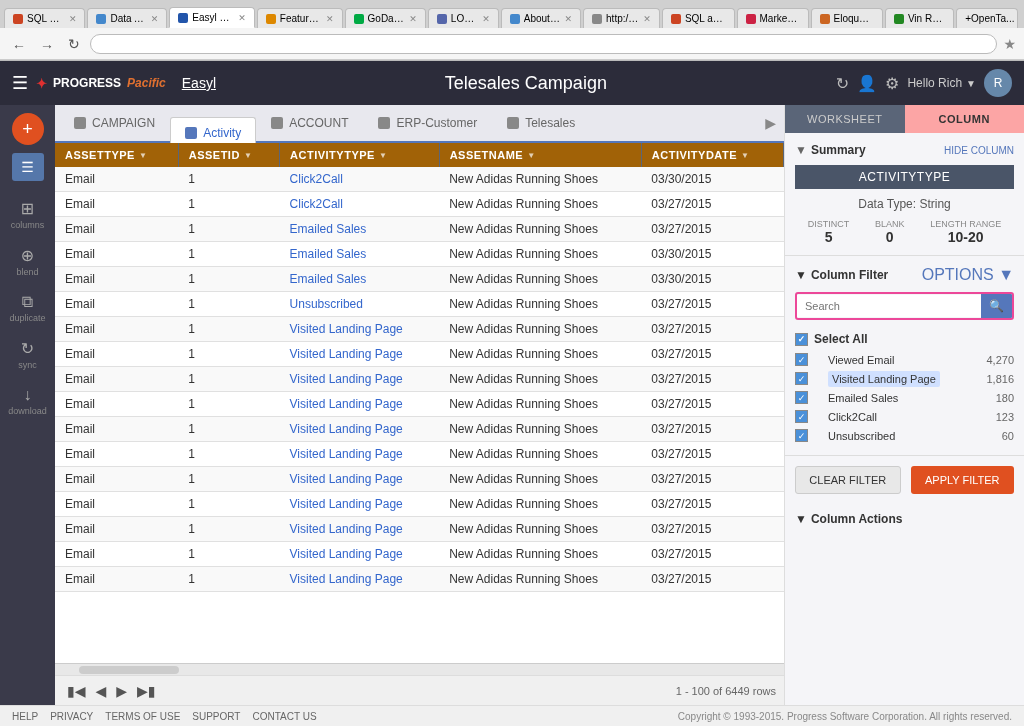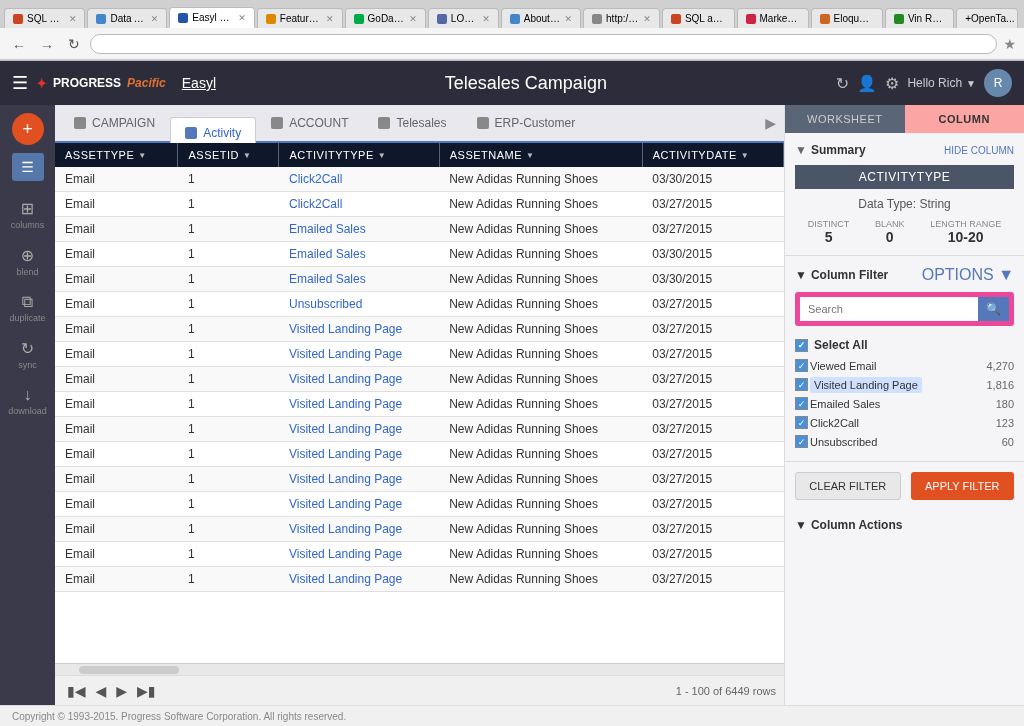--- a/index.html
+++ b/index.html
@@ -50,21 +50,21 @@
 
     
     .data-tabs { display: flex; align-items: center; background: #e8e8ee; border-bottom: 2px solid #5577bb; padding: 0 4px; height: 38px; flex-shrink: 0; }
     .data-tab { padding: 8px 14px; font-size: 12px; color: #666; cursor: pointer; border: 1px solid transparent; white-space: nowrap; display: flex; align-items: center; gap: 6px; }
     .data-tab.active { background: #fff; border: 1px solid #ccc; border-bottom: 2px solid #fff; color: #3366cc; border-radius: 3px 3px 0 0; margin-bottom: -2px; margin-top: 18px; }
     .tab-collapse-btn { margin-left: auto; background: none; border: none; cursor: pointer; font-size: 14px; color: #888; padding: 4px; }
 
     
     .table-container { flex: 1; overflow: auto; background: #fff; position: relative; }
     table { width: 100%; border-collapse: collapse; font-size: 12px; }
-    thead th { background: #0f172a; color: #fff; padding: 6px 10px; text-align: left; font-weight: normal; font-size: 11px; letter-spacing: 0.5px; border-right: 1px solid #5a6578; white-space: nowrap; cursor: pointer; user-select: none; position: sticky; top: 0; z-index: 2; }
+    thead th { background: #a16207; color: #fff; padding: 6px 10px; text-align: left; font-weight: bold; font-size: 11px; letter-spacing: 0.5px; border-right: 1px solid #5a6578; white-space: nowrap; cursor: pointer; user-select: none; position: sticky; top: 0; z-index: 2; }
     thead th .col-header-inner { display: flex; align-items: center; gap: 4px; }
     thead th .sort-arrow { font-size: 8px; opacity: 0.7; }
     tbody tr:nth-child(odd) { background: #f9f9f9; }
     tbody tr:nth-child(even) { background: #fff; }
     tbody td { padding: 5px 10px; border-bottom: 1px solid #e0e0e0; color: #333; }
     tbody td.link-cell { color: #3366cc; cursor: pointer; }
 
     
     .table-footer { display: flex; align-items: center; justify-content: space-between; padding: 4px 8px; background: #f0f0f0; border-top: 1px solid #ddd; height: 30px; flex-shrink: 0; }
     .pagination { display: flex; align-items: center; gap: 2px; }
@@ -87,27 +87,27 @@
     .data-type-label { text-align: center; font-size: 12px; color: #555; margin-bottom: 8px; }
     .stats-row { display: flex; justify-content: space-around; margin-top: 6px; }
     .stat-item { text-align: center; }
     .stat-label { font-size: 9px; color: #888; text-transform: uppercase; }
     .stat-value { font-size: 14px; font-weight: bold; color: #333; }
 
     
     .filter-header { display: flex; align-items: center; justify-content: space-between; }
     .filter-title { font-size: 12px; font-weight: bold; color: #333; display: flex; align-items: center; gap: 4px; }
     .options-btn { font-size: 16px; color: #5577bb; cursor: pointer; background: none; border: none; }
-    .search-box { display: flex; align-items: center; margin: 8px 0; border: 5px solid #ec4899; border-radius: 3px; overflow: hidden; }
+    .search-box { display: flex; align-items: center; margin: 8px 0; border: 2px solid #ec4899; border-radius: 3px; overflow: hidden; }
     .search-input { flex: 1; padding: 5px 8px; border: none; font-size: 11px; outline: none; }
     .search-btn { background: #5577bb; border: none; padding: 5px 8px; cursor: pointer; color: #fff; font-size: 12px; }
     .select-all-row { display: flex; align-items: center; gap: 6px; padding: 4px 0; font-size: 12px; font-weight: bold; color: #333; cursor: pointer; }
     .checkbox { width: 13px; height: 13px; border: 1px solid #888; background: #4a90d9; display: inline-flex; align-items: center; justify-content: center; cursor: pointer; flex-shrink: 0; }
     .checkbox.checked::after { content: '✓'; color: #fff; font-size: 9px; }
-    .filter-item { display: flex; align-items: center; gap: 2px; padding: 3px 0; font-size: 11px; color: #333; }
+    .filter-item { display: flex; align-items: center; gap: 20px; padding: 3px 0; font-size: 11px; color: #333; }
     .filter-item .fi-label { flex: 1; }
     .filter-item .fi-count { color: #666; font-size: 11px; }
     .filter-item-highlight { background: #d0e0ff; padding: 2px 4px; border-radius: 2px; }
 
     
     .panel-actions { padding: 10px; display: flex; gap: 10px; }
     .clear-btn { flex: 1; padding: 7px 4px; background: #e8e8e8; border: 1px solid #ccc; border-radius: 3px; font-size: 11px; color: #333; cursor: pointer; text-align: center; }
     .apply-btn { flex: 1; padding: 7px 4px; background: #e05020; border: none; border-radius: 3px; font-size: 11px; color: #fff; cursor: pointer; text-align: center; }
 
     
@@ -256,25 +256,25 @@
         <div class="data-tab active">
           <span style="width:12px;height:12px;background:#5577bb;border-radius:2px;display:inline-block;"></span>
           <span>Activity</span>
         </div>
         <div class="data-tab">
           <span style="width:12px;height:12px;background:#888;border-radius:2px;display:inline-block;"></span>
           <span>ACCOUNT</span>
         </div>
         <div class="data-tab">
           <span style="width:12px;height:12px;background:#888;border-radius:2px;display:inline-block;"></span>
-          <span>Telesales</span>
+          <span>ERP-Customer</span>
         </div>
         <div class="data-tab">
           <span style="width:12px;height:12px;background:#888;border-radius:2px;display:inline-block;"></span>
-          <span>ERP-Customer</span>
+          <span>Telesales</span>
         </div>
         <button class="tab-collapse-btn">▶</button>
       </div>
 
       <div class="table-container">
         <table>
           <thead>
             <tr>
               <th>
                 <div class="col-header-inner">
@@ -539,15 +539,22 @@
       <div class="column-actions-section">
         <span class="column-actions-title">
           <span>▼</span>
           <span>Column Actions</span>
         </span>
       </div>
     </div>
   </div>
 
   <div class="app-footer">
+    <div class="footer-links">
+      <a class="footer-link">HELP</a>
+      <a class="footer-link">PRIVACY</a>
+      <a class="footer-link">TERMS OF USE</a>
+      <a class="footer-link">SUPPORT</a>
+      <a class="footer-link">CONTACT US</a>
+    </div>
     <span class="footer-copy">Copyright © 1993-2015. Progress Software Corporation. All rights reserved.</span>
   </div>
 </div>
 
 </body></html>

